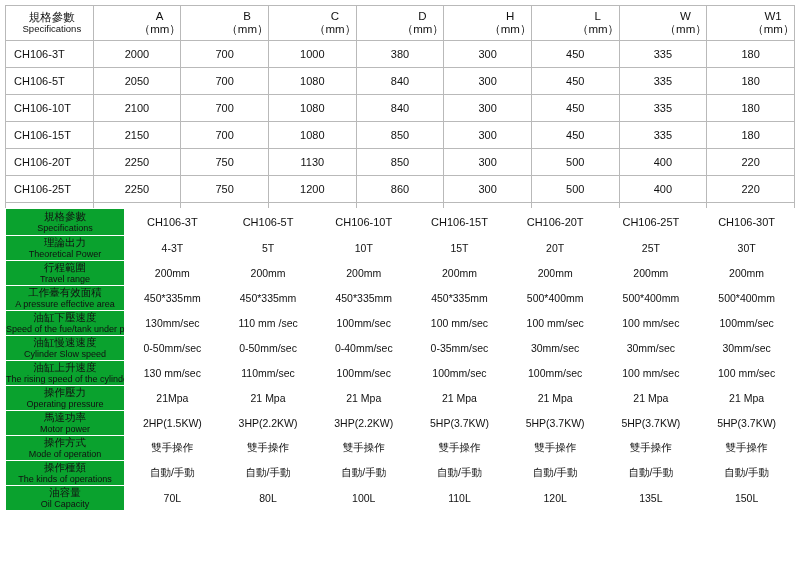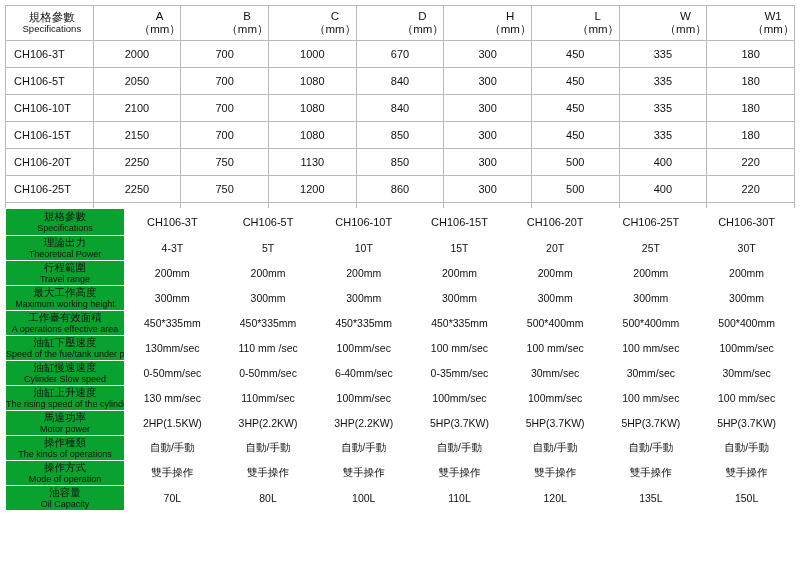--- a/index.html
+++ b/index.html
@@ -135,21 +135,21 @@
         <th class="dim-head-cell">W（mm）</th>
         <th class="dim-head-cell">W1（mm）</th>
       </tr>
     </thead>
     <tbody>
       <tr>
         <td class="dim-model" style="text-align:left;padding-left:8px">CH106-3T</td>
         <td>2000</td>
         <td>700</td>
         <td>1000</td>
-        <td>670</td>
+        <td>380</td>
         <td>300</td>
         <td>450</td>
         <td>335</td>
         <td>180</td>
       </tr>
       <tr>
         <td class="dim-model" style="text-align:left;padding-left:8px">CH106-5T</td>
         <td>2050</td>
         <td>700</td>
         <td>1080</td>
@@ -255,38 +255,25 @@
           </td>
           <td class="val">200mm</td>
           <td class="val">200mm</td>
           <td class="val">200mm</td>
           <td class="val">200mm</td>
           <td class="val">200mm</td>
           <td class="val">200mm</td>
           <td class="val">200mm</td>
         </tr>
 
-        <tr>
-          <td class="lbl">
-            <span class="cn">最大工作高度</span>
-            <span class="en">Maximum working height</span>
-          </td>
-          <td class="val">300mm</td>
-          <td class="val">300mm</td>
-          <td class="val">300mm</td>
-          <td class="val">300mm</td>
-          <td class="val">300mm</td>
-          <td class="val">300mm</td>
-          <td class="val">300mm</td>
-        </tr>
 
         <tr>
           <td class="lbl">
             <span class="cn">工作臺有效面積</span>
-            <span class="en">A operations effective area</span>
+            <span class="en">A pressure effective area</span>
           </td>
           <td class="val">450*335mm</td>
           <td class="val">450*335mm</td>
           <td class="val">450*335mm</td>
           <td class="val">450*335mm</td>
           <td class="val">500*400mm</td>
           <td class="val">500*400mm</td>
           <td class="val">500*400mm</td>
         </tr>
 
@@ -304,84 +291,97 @@
           <td class="val">100mm/sec</td>
         </tr>
 
         <tr>
           <td class="lbl">
             <span class="cn">油缸慢速速度</span>
             <span class="en">Cylinder Slow speed</span>
           </td>
           <td class="val">0-50mm/sec</td>
           <td class="val">0-50mm/sec</td>
-          <td class="val">6-40mm/sec</td>
+          <td class="val">0-40mm/sec</td>
           <td class="val">0-35mm/sec</td>
           <td class="val">30mm/sec</td>
           <td class="val">30mm/sec</td>
           <td class="val">30mm/sec</td>
         </tr>
 
         <tr>
           <td class="lbl">
             <span class="cn">油缸上升速度</span>
             <span class="en">The rising speed of the cylinder</span>
           </td>
           <td class="val">130 mm/sec</td>
           <td class="val">110mm/sec</td>
           <td class="val">100mm/sec</td>
           <td class="val">100mm/sec</td>
           <td class="val">100mm/sec</td>
           <td class="val">100 mm/sec</td>
           <td class="val">100 mm/sec</td>
         </tr>
 
+        <tr>
+          <td class="lbl">
+            <span class="cn">操作壓力</span>
+            <span class="en">Operating pressure</span>
+          </td>
+          <td class="val">21Mpa</td>
+          <td class="val">21 Mpa</td>
+          <td class="val">21 Mpa</td>
+          <td class="val">21 Mpa</td>
+          <td class="val">21 Mpa</td>
+          <td class="val">21 Mpa</td>
+          <td class="val">21 Mpa</td>
+        </tr>
 
 
 
         <tr>
           <td class="lbl">
             <span class="cn">馬達功率</span>
             <span class="en">Motor power</span>
           </td>
           <td class="val">2HP(1.5KW)</td>
           <td class="val">3HP(2.2KW)</td>
           <td class="val">3HP(2.2KW)</td>
           <td class="val">5HP(3.7KW)</td>
           <td class="val">5HP(3.7KW)</td>
           <td class="val">5HP(3.7KW)</td>
           <td class="val">5HP(3.7KW)</td>
         </tr>
 
         <tr>
           <td class="lbl">
+            <span class="cn">操作方式</span>
+            <span class="en">Mode of operation</span>
+          </td>
+          <td class="val">雙手操作</td>
+          <td class="val">雙手操作</td>
+          <td class="val">雙手操作</td>
+          <td class="val">雙手操作</td>
+          <td class="val">雙手操作</td>
+          <td class="val">雙手操作</td>
+          <td class="val">雙手操作</td>
+        </tr>
+
+        <tr>
+          <td class="lbl">
             <span class="cn">操作種類</span>
             <span class="en">The kinds of operations</span>
           </td>
           <td class="val">自動/手動</td>
           <td class="val">自動/手動</td>
           <td class="val">自動/手動</td>
           <td class="val">自動/手動</td>
           <td class="val">自動/手動</td>
           <td class="val">自動/手動</td>
           <td class="val">自動/手動</td>
-        </tr>
-
-        <tr>
-          <td class="lbl">
-            <span class="cn">操作方式</span>
-            <span class="en">Mode of operation</span>
-          </td>
-          <td class="val">雙手操作</td>
-          <td class="val">雙手操作</td>
-          <td class="val">雙手操作</td>
-          <td class="val">雙手操作</td>
-          <td class="val">雙手操作</td>
-          <td class="val">雙手操作</td>
-          <td class="val">雙手操作</td>
         </tr>
 
         <tr>
           <td class="lbl">
             <span class="cn">油容量</span>
             <span class="en">Oil Capacity</span>
           </td>
           <td class="val">70L</td>
           <td class="val">80L</td>
           <td class="val">100L</td>

